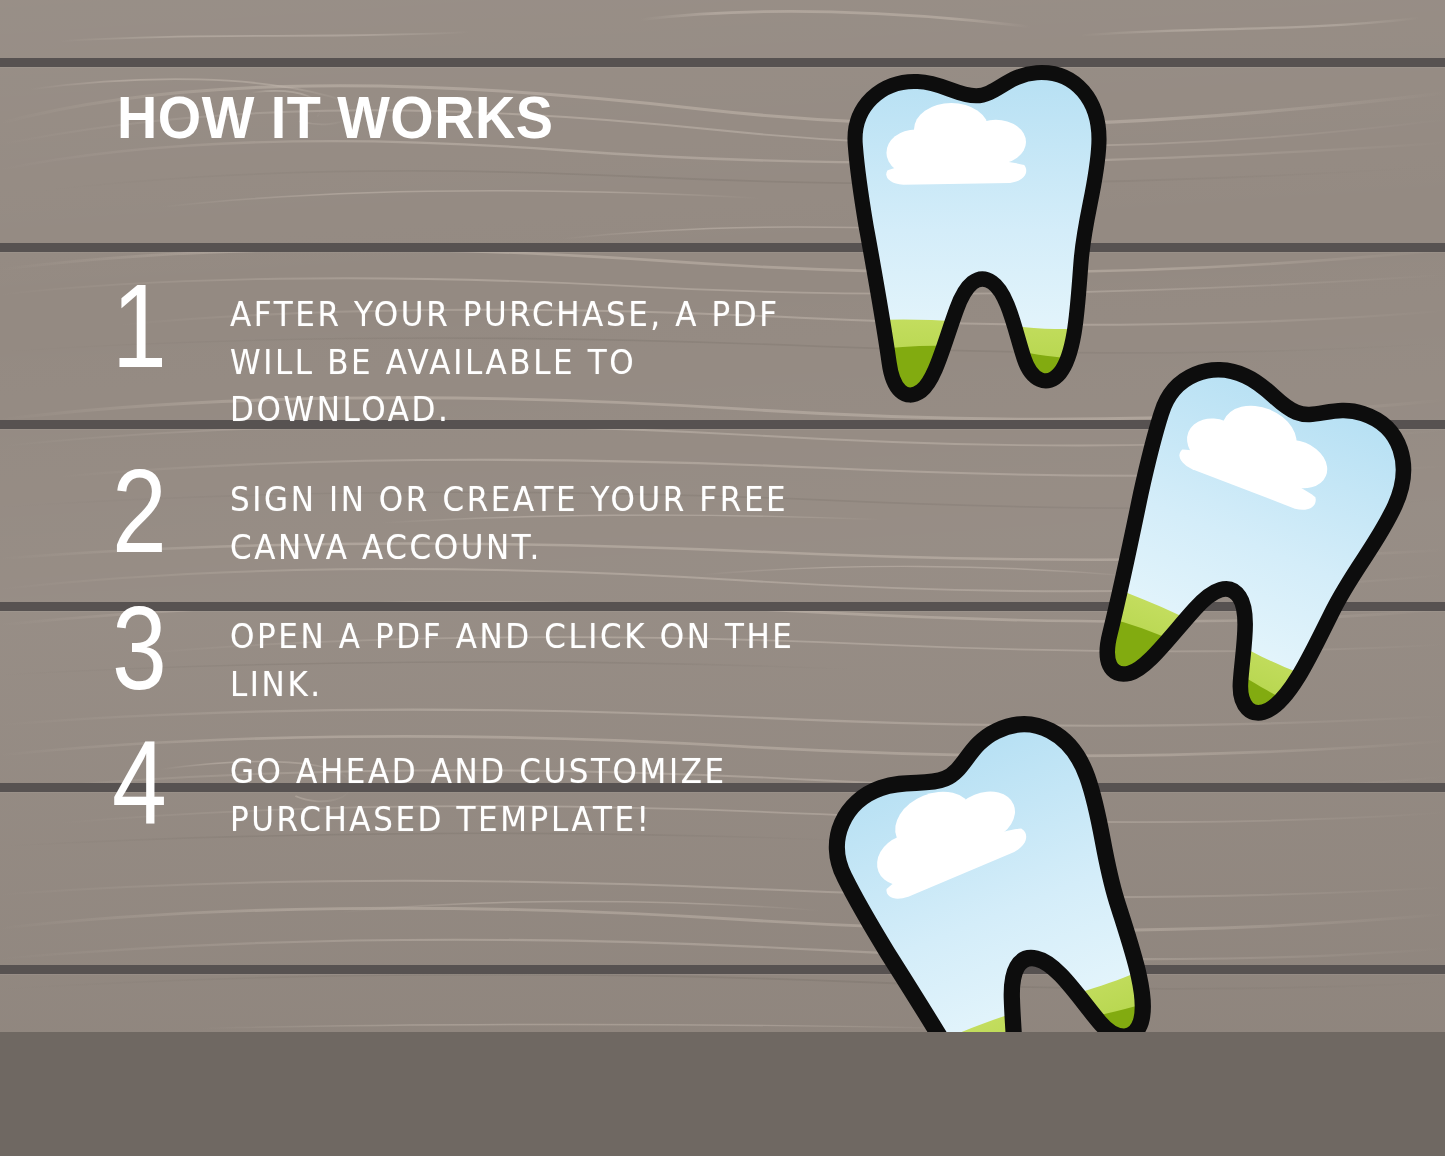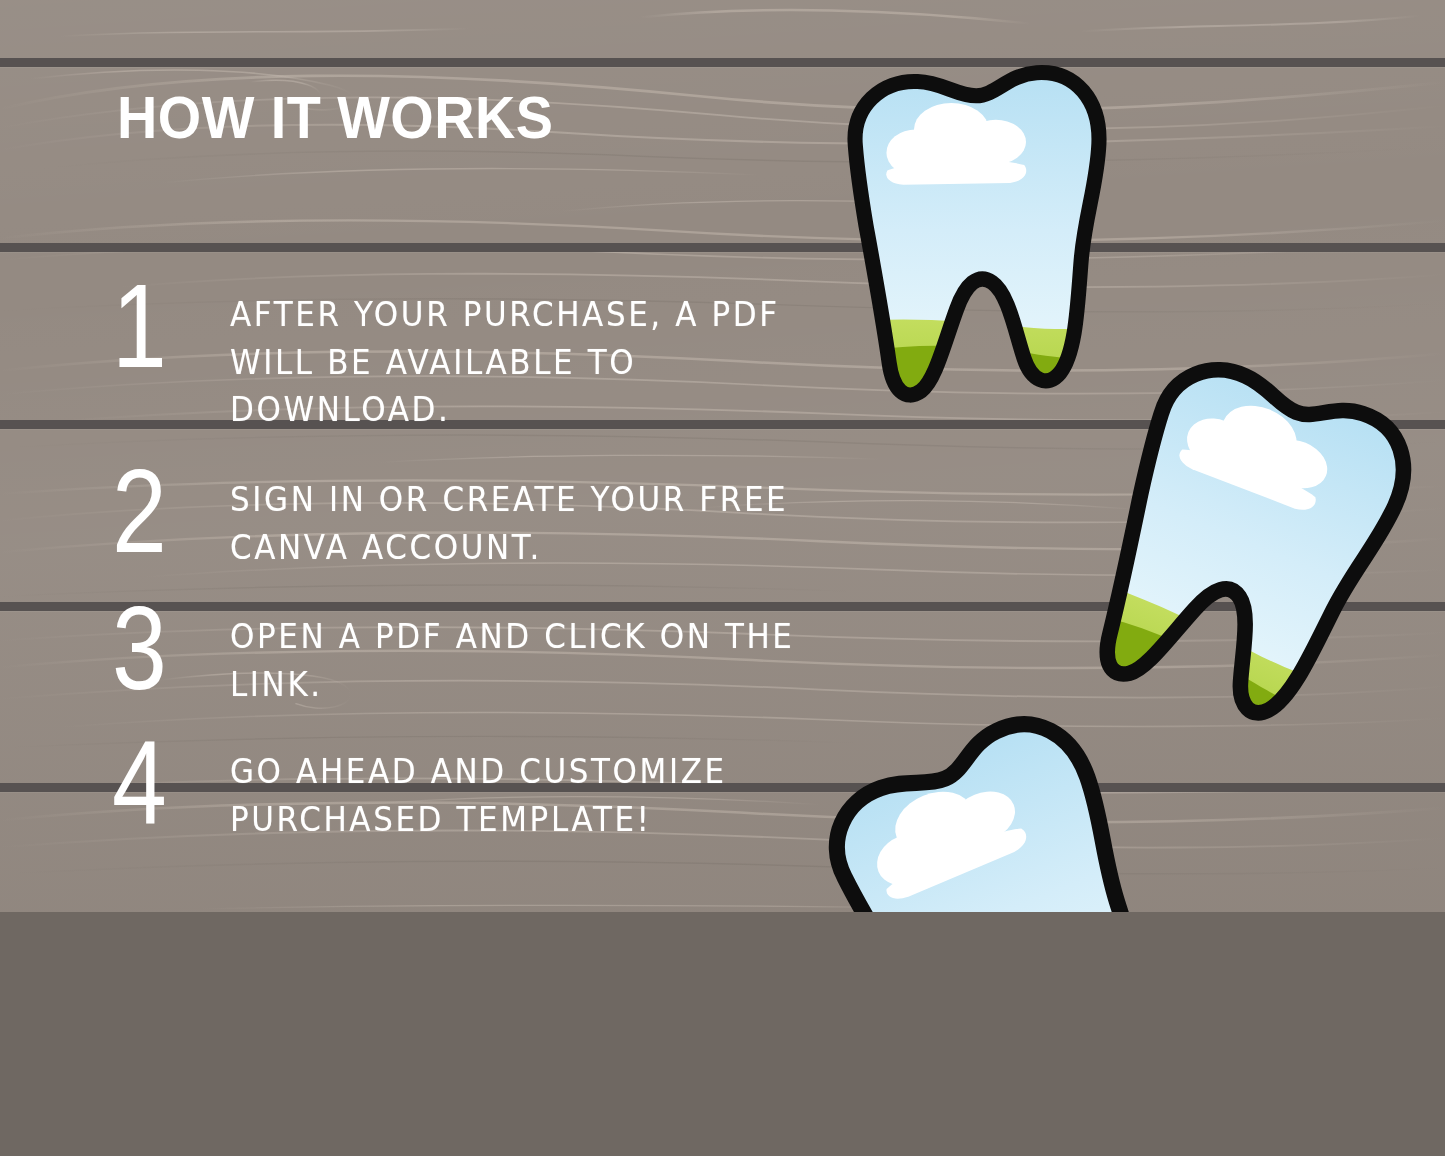--- a/index.html
+++ b/index.html
@@ -4,21 +4,21 @@
 <title>How It Works</title>
 <style>
   html, body {
     margin: 0;
     padding: 0;
     background: #6f6862;
   }
   #canvas {
     position: relative;
     width: 1445px;
-    height: 912px;
+    height: 1032px;
     overflow: hidden;
     background: #948981;
     font-family: "Liberation Sans", sans-serif;
   }
 
   
   .wood-base {
     position: absolute;
     inset: 0;
     background: #948a82;

